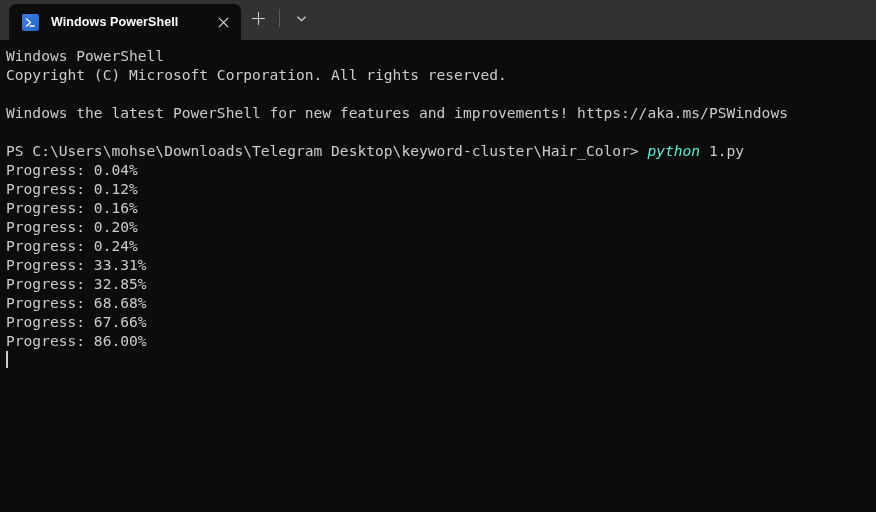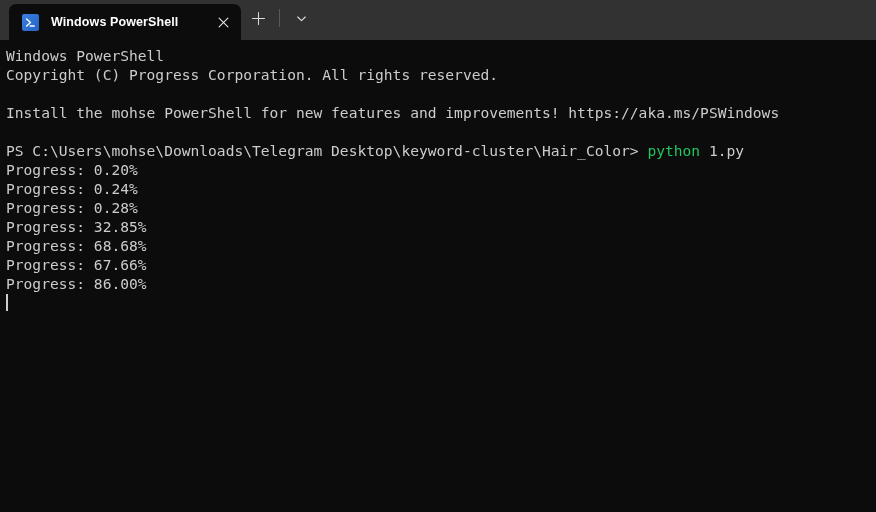--- a/index.html
+++ b/index.html
@@ -128,21 +128,21 @@
     font-size: 14.6px;
     line-height: 19px;
     height: 19px;
     color: #cccccc;
     white-space: pre;
     letter-spacing: 0px;
   }
   .line.blank { color: transparent; }
 
   .fg-white  { color: #cccccc; }
-  .fg-yellow { color: #22c55e; }
+  .fg-yellow { color: #5eead4; font-style: italic; }
 
   
   .caret-line {
     height: 19px;
     display: flex;
     align-items: center;
   }
   .caret {
     display: inline-block;
     width: 1.5px;
@@ -196,28 +196,31 @@
             <path d="M3.4 6.2 L8 10.6 L12.6 6.2" fill="none" stroke="#d8d8d8" stroke-width="1.5" stroke-linecap="round" stroke-linejoin="round"></path>
           </svg>
         </span>
       </div>
     </div>
   </div>
 
   <div id="terminal">
     <div id="lines">
         <div class="line"><span class="fg-white">Windows PowerShell</span></div>
-        <div class="line"><span class="fg-white">Copyright (C) Progress Corporation. All rights reserved.</span></div>
+        <div class="line"><span class="fg-white">Copyright (C) Microsoft Corporation. All rights reserved.</span></div>
         <div class="line blank"> </div>
-        <div class="line"><span class="fg-white">Install the mohse PowerShell for new features and improvements! https://aka.ms/PSWindows</span></div>
+        <div class="line"><span class="fg-white">Windows the latest PowerShell for new features and improvements! https://aka.ms/PSWindows</span></div>
         <div class="line blank"> </div>
         <div class="line"><span class="fg-white">PS C:\Users\mohse\Downloads\Telegram Desktop\keyword-cluster\Hair_Color&gt; </span><span class="fg-yellow">python</span><span class="fg-white"> 1.py</span></div>
+        <div class="line"><span class="fg-white">Progress: 0.04%</span></div>
+        <div class="line"><span class="fg-white">Progress: 0.12%</span></div>
+        <div class="line"><span class="fg-white">Progress: 0.16%</span></div>
         <div class="line"><span class="fg-white">Progress: 0.20%</span></div>
         <div class="line"><span class="fg-white">Progress: 0.24%</span></div>
-        <div class="line"><span class="fg-white">Progress: 0.28%</span></div>
+        <div class="line"><span class="fg-white">Progress: 33.31%</span></div>
         <div class="line"><span class="fg-white">Progress: 32.85%</span></div>
         <div class="line"><span class="fg-white">Progress: 68.68%</span></div>
         <div class="line"><span class="fg-white">Progress: 67.66%</span></div>
         <div class="line"><span class="fg-white">Progress: 86.00%</span></div>
       </div>
     <div class="caret-line">
       <span class="caret"></span>
     </div>
   </div>
 

